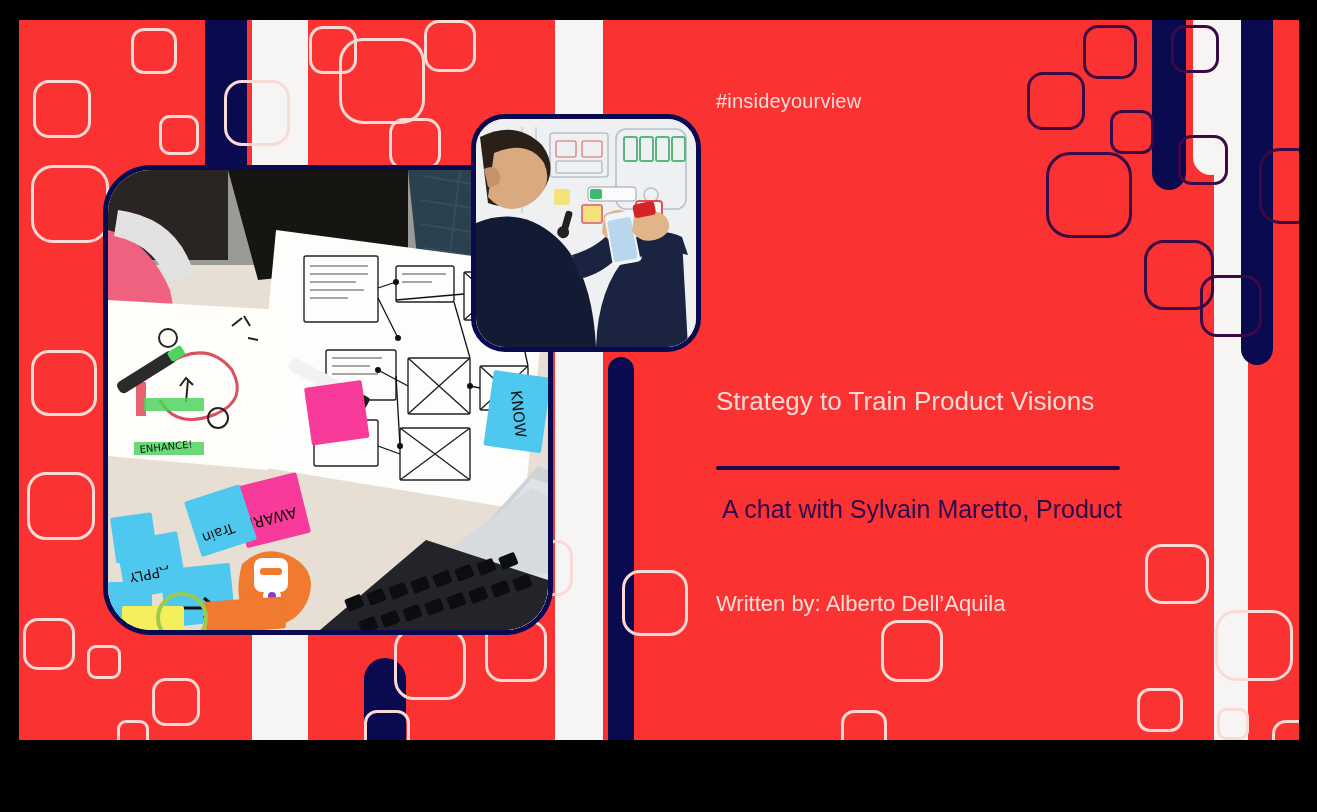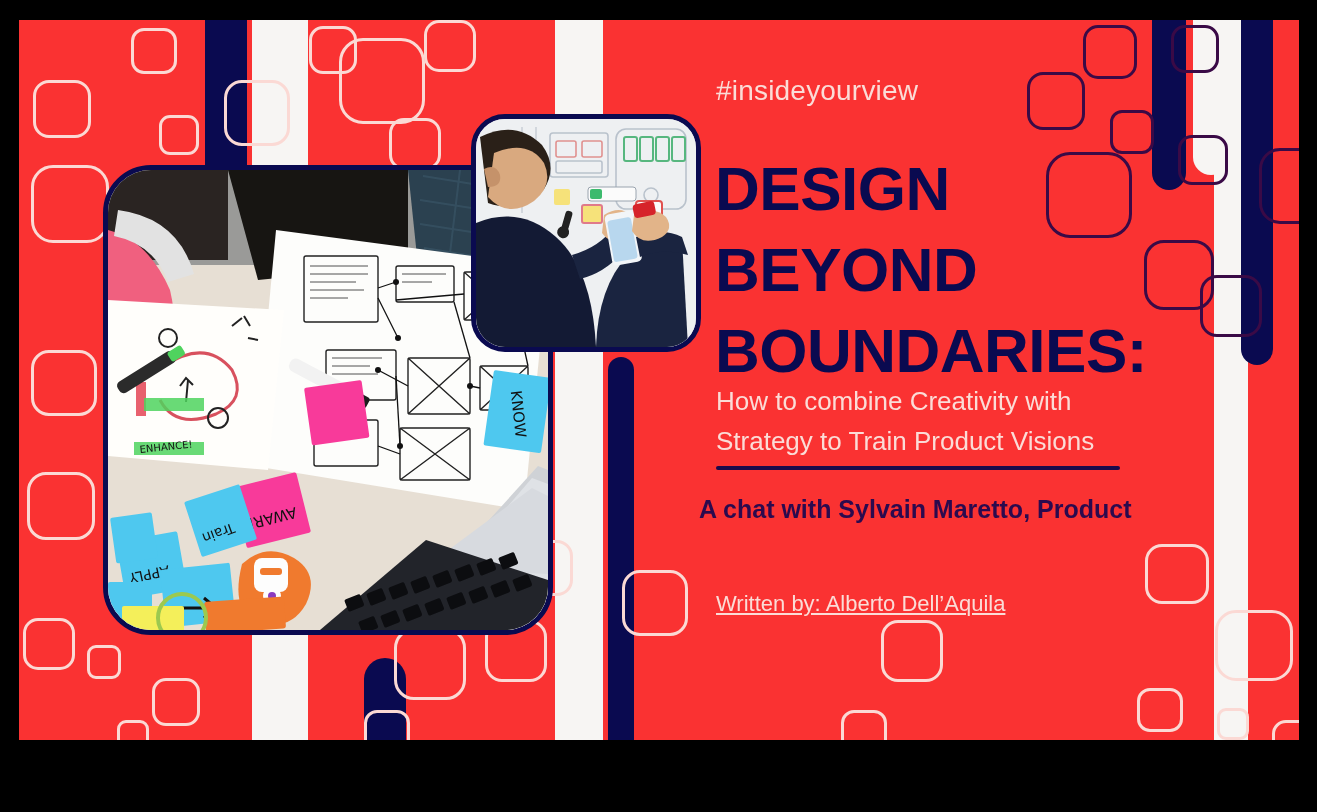--- a/index.html
+++ b/index.html
@@ -33,44 +33,44 @@
     background:#d9d9d9;
   }
   .photo-main{left:84px;top:145px;width:440px;height:460px;border-radius:48px;}
   .photo-inset{left:452px;top:94px;width:220px;height:228px;border-radius:34px;}
 
   .ph-canvas{position:absolute;inset:0;}
 
   
   #textcol{position:absolute;left:678px;top:0;width:602px;height:720px;}
   .hashtag{
-    position:absolute;left:19px;top:55px;
-    font-size:28px;letter-spacing:.2px;color:#FBDCD7;font-weight:400;
+    position:absolute;left:19px;top:70px;
+    font-size:20px;letter-spacing:.2px;color:#FBDCD7;font-weight:400;
   }
   .bigtitle{
     position:absolute;left:18px;top:128px;width:580px;
     color:#0A0A50;font-weight:800;font-size:62px;line-height:81px;
     letter-spacing:-0.5px;
   }
   .bigtitle div{white-space:nowrap;}
   .subtitle{
     position:absolute;left:19px;top:361px;width:560px;
     color:#FBDCD7;font-size:26px;line-height:40px;font-weight:400;
   }
   .rule{
     position:absolute;left:19px;top:446px;width:404px;height:4px;
     background:#1B0A4B;border-radius:2px;
   }
   .speaker{
-    position:absolute;left:2px;top:471px;width:500px;
-    color:#2B0A4E;font-size:25px;line-height:37px;font-weight:700;
+    position:absolute;left:25px;top:471px;width:500px;
+    color:#2B0A4E;font-size:25px;line-height:37px;font-weight:400;
   }
   .writtenby{
     position:absolute;left:19px;top:568px;width:520px;
-    color:#FBDCD7;font-size:22px;line-height:32px;font-weight:400;text-decoration:underline;
+    color:#FBDCD7;font-size:22px;line-height:32px;font-weight:400;
   }
 </style>
 </head>
 <body>
 
 <div id="stage">
 
   <div id="slide">
 
     <div>
@@ -332,28 +332,22 @@
         <path d="M160 118 Q186 108 206 118 L212 136 Q188 128 164 138 Z" fill="#1a2440"></path>
         <path d="M158 96 q20 -10 32 2 q8 12 -4 20 q-20 10 -30 -6 Z" fill="#e2b489"></path>
         <rect x="156" y="86" width="22" height="14" rx="4" fill="#d6232a" transform="rotate(-12 156 86)"></rect>
       </svg>
     </div>
 
     <div id="textcol">
 
       <div class="hashtag">#insideyourview</div>
 
-      <div class="bigtitle">
-        <div>DESIGN</div>
-        <div>BEYOND</div>
-        <div>BOUNDARIES:</div>
-      </div>
 
       <div class="subtitle">
-        <div>How to combine Creativity with</div>
         <div>Strategy to Train Product Visions</div>
       </div>
 
       <div class="rule"></div>
 
       <div class="speaker">
         <div>A chat with Sylvain Maretto, Product</div>
       </div>
 
       <div class="writtenby">Written by: Alberto Dell’Aquila</div>

